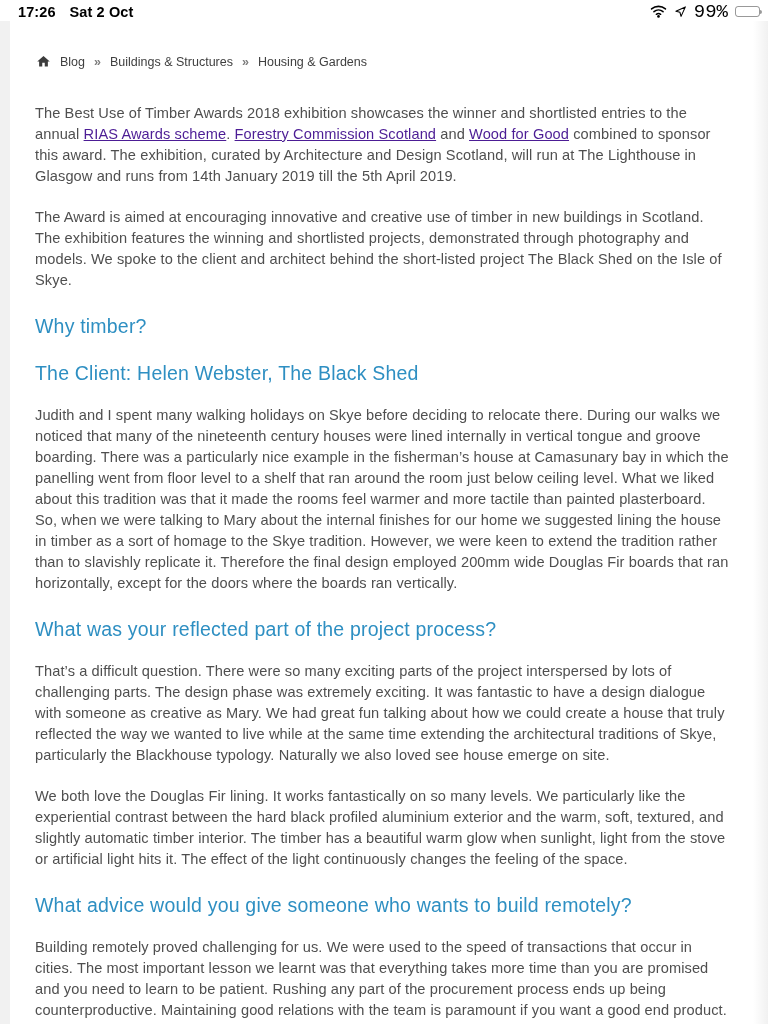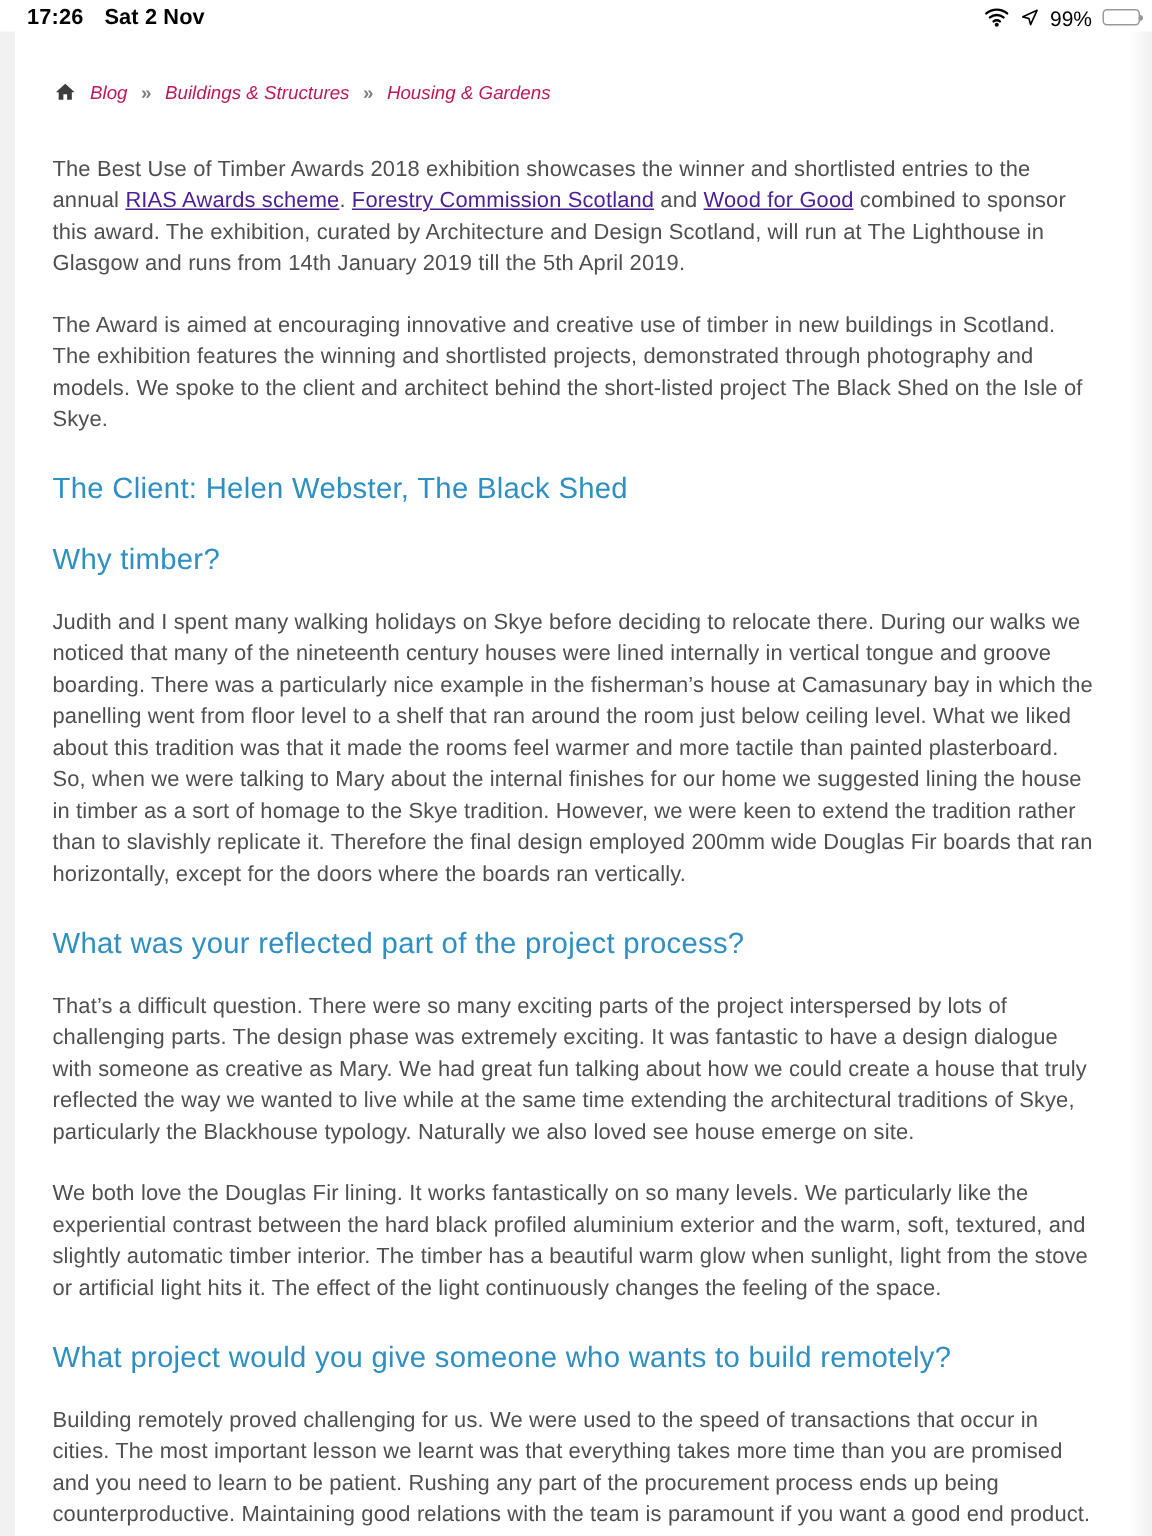--- a/index.html
+++ b/index.html
@@ -20,21 +20,21 @@
     display: flex;
     align-items: center;
     justify-content: space-between;
     padding: 2px 8px 0 18px;
     font-size: 14.5px;
     color: #000;
   }
   .status-left { display: flex; gap: 14px; font-weight: 700; letter-spacing: .1px; }
   .status-right { display: flex; align-items: center; gap: 7px; }
   .status-right svg { display: block; }
-  .battery-pct { font-size: 14px; font-weight: 400; }
+  .battery-pct { font-size: 19px; font-weight: 400; font-family: Liberation Mono, monospace; }
   .battery-shape {
     position: relative;
     width: 25px; height: 11px;
     border: 1px solid rgba(0,0,0,.4);
     border-radius: 3px;
     padding: 1px;
     display: inline-block;
   }
   .battery-fill { width: 100%; height: 100%; background: #000; border-radius: 1.5px; }
   .battery-nub {
@@ -62,21 +62,21 @@
   }
 
   .breadcrumb {
     display: flex;
     align-items: center;
     gap: 9px;
     font-size: 12.5px;
     color: #8f8f8f;
     padding-left: 1px;
   }
-  .breadcrumb a { color: #be185d; text-decoration: none; cursor: pointer; font-style: italic; }
+  .breadcrumb a { color: #404040; text-decoration: none; cursor: pointer; }
   .crumb-sep { font-weight: 700; color: #7d7d7d; }
   .home-icon svg { display: block; margin-top: -2px; }
 
   .article { margin-top: 34px; }
   .article p {
     font-size: 14.6px;
     line-height: 21px;
     color: #4f4f4f;
     margin-bottom: 20px;
     letter-spacing: .1px;
@@ -93,21 +93,21 @@
     text-decoration: underline;
     cursor: pointer;
   }
 </style>
 </head>
 <body>
 
 <div class="status-bar">
   <div class="status-left">
     <span>17:26</span>
-    <span>Sat 2 Nov</span>
+    <span>Sat 2 Oct</span>
   </div>
   <div class="status-right">
     <span>
       <svg width="17" height="13" viewBox="0 0 24 18">
         <path d="M2.2 5.4 a15 15 0 0 1 19.6 0" fill="none" stroke="#000" stroke-width="2.2" stroke-linecap="round"></path>
         <path d="M5.6 9.2 a10 10 0 0 1 12.8 0" fill="none" stroke="#000" stroke-width="2.2" stroke-linecap="round"></path>
         <path d="M9 12.9 a5 5 0 0 1 6 0" fill="none" stroke="#000" stroke-width="2.2" stroke-linecap="round"></path>
         <circle cx="12" cy="16" r="1.9" fill="#000"></circle>
       </svg>
     </span>
@@ -141,31 +141,31 @@
     <span class="crumb-sep">»</span>
     <a>Housing &amp; Gardens</a>
   </nav>
 
   <div class="article">
 
     <p><span>The Best Use of Timber Awards 2018 exhibition showcases the winner and shortlisted entries to the annual </span><a class="textlink">RIAS Awards scheme</a><span>. </span><a class="textlink">Forestry Commission Scotland</a><span> and </span><a class="textlink">Wood for Good</a><span> combined to sponsor this award. The exhibition, curated by Architecture and Design Scotland, will run at The Lighthouse in Glasgow and runs from 14th January 2019 till the 5th April 2019.</span></p>
 
     <p>The Award is aimed at encouraging innovative and creative use of timber in new buildings in Scotland. The exhibition features the winning and shortlisted projects, demonstrated through photography and models. We spoke to the client and architect behind the short-listed project The Black Shed on the Isle of Skye.</p>
 
+    <h2>Why timber?</h2>
+
     <h2>The Client: Helen Webster, The Black Shed</h2>
-
-    <h2>Why timber?</h2>
 
     <p>Judith and I spent many walking holidays on Skye before deciding to relocate there. During our walks we noticed that many of the nineteenth century houses were lined internally in vertical tongue and groove boarding.  There was a particularly nice example in the fisherman’s house at Camasunary bay in which the panelling went from floor level to a shelf that ran around the room just below ceiling level. What we liked about this tradition was that it made the rooms feel warmer and more tactile than painted plasterboard. So, when we were talking to Mary about the internal finishes for our home we suggested lining the house in timber as a sort of homage to the Skye tradition. However, we were keen to extend the tradition rather than to slavishly replicate it.  Therefore the final design employed 200mm wide Douglas Fir boards that ran horizontally, except for the doors where the boards ran vertically.</p>
 
     <h2>What was your reflected part of the project process?</h2>
 
     <p>That’s a difficult question. There were so many exciting parts of the project interspersed by lots of challenging parts. The design phase was extremely exciting. It was fantastic to have a design dialogue with someone as creative as Mary. We had great fun talking about how we could create a house that truly reflected the way we wanted to live while at the same time extending the architectural traditions of Skye, particularly the Blackhouse typology. Naturally we also loved see house emerge on site.</p>
 
 
     <p>We both love the Douglas Fir lining. It works fantastically on so many levels. We particularly like the experiential contrast between the hard black profiled aluminium exterior and the warm, soft, textured, and slightly automatic timber interior. The timber has a beautiful warm glow when sunlight, light from the stove or artificial light hits it. The effect of the light continuously changes the feeling of the space.</p>
 
-    <h2>What project would you give someone who wants to build remotely?</h2>
+    <h2>What advice would you give someone who wants to build remotely?</h2>
 
     <p>Building remotely proved challenging for us. We were used to the speed of transactions that occur in cities. The most important lesson we learnt was that everything takes more time than you are promised and you need to learn to be patient. Rushing any part of the procurement process ends up being counterproductive. Maintaining good relations with the team is paramount if you want a good end product.</p>
 
   </div>
 </div>
 
 </body></html>

